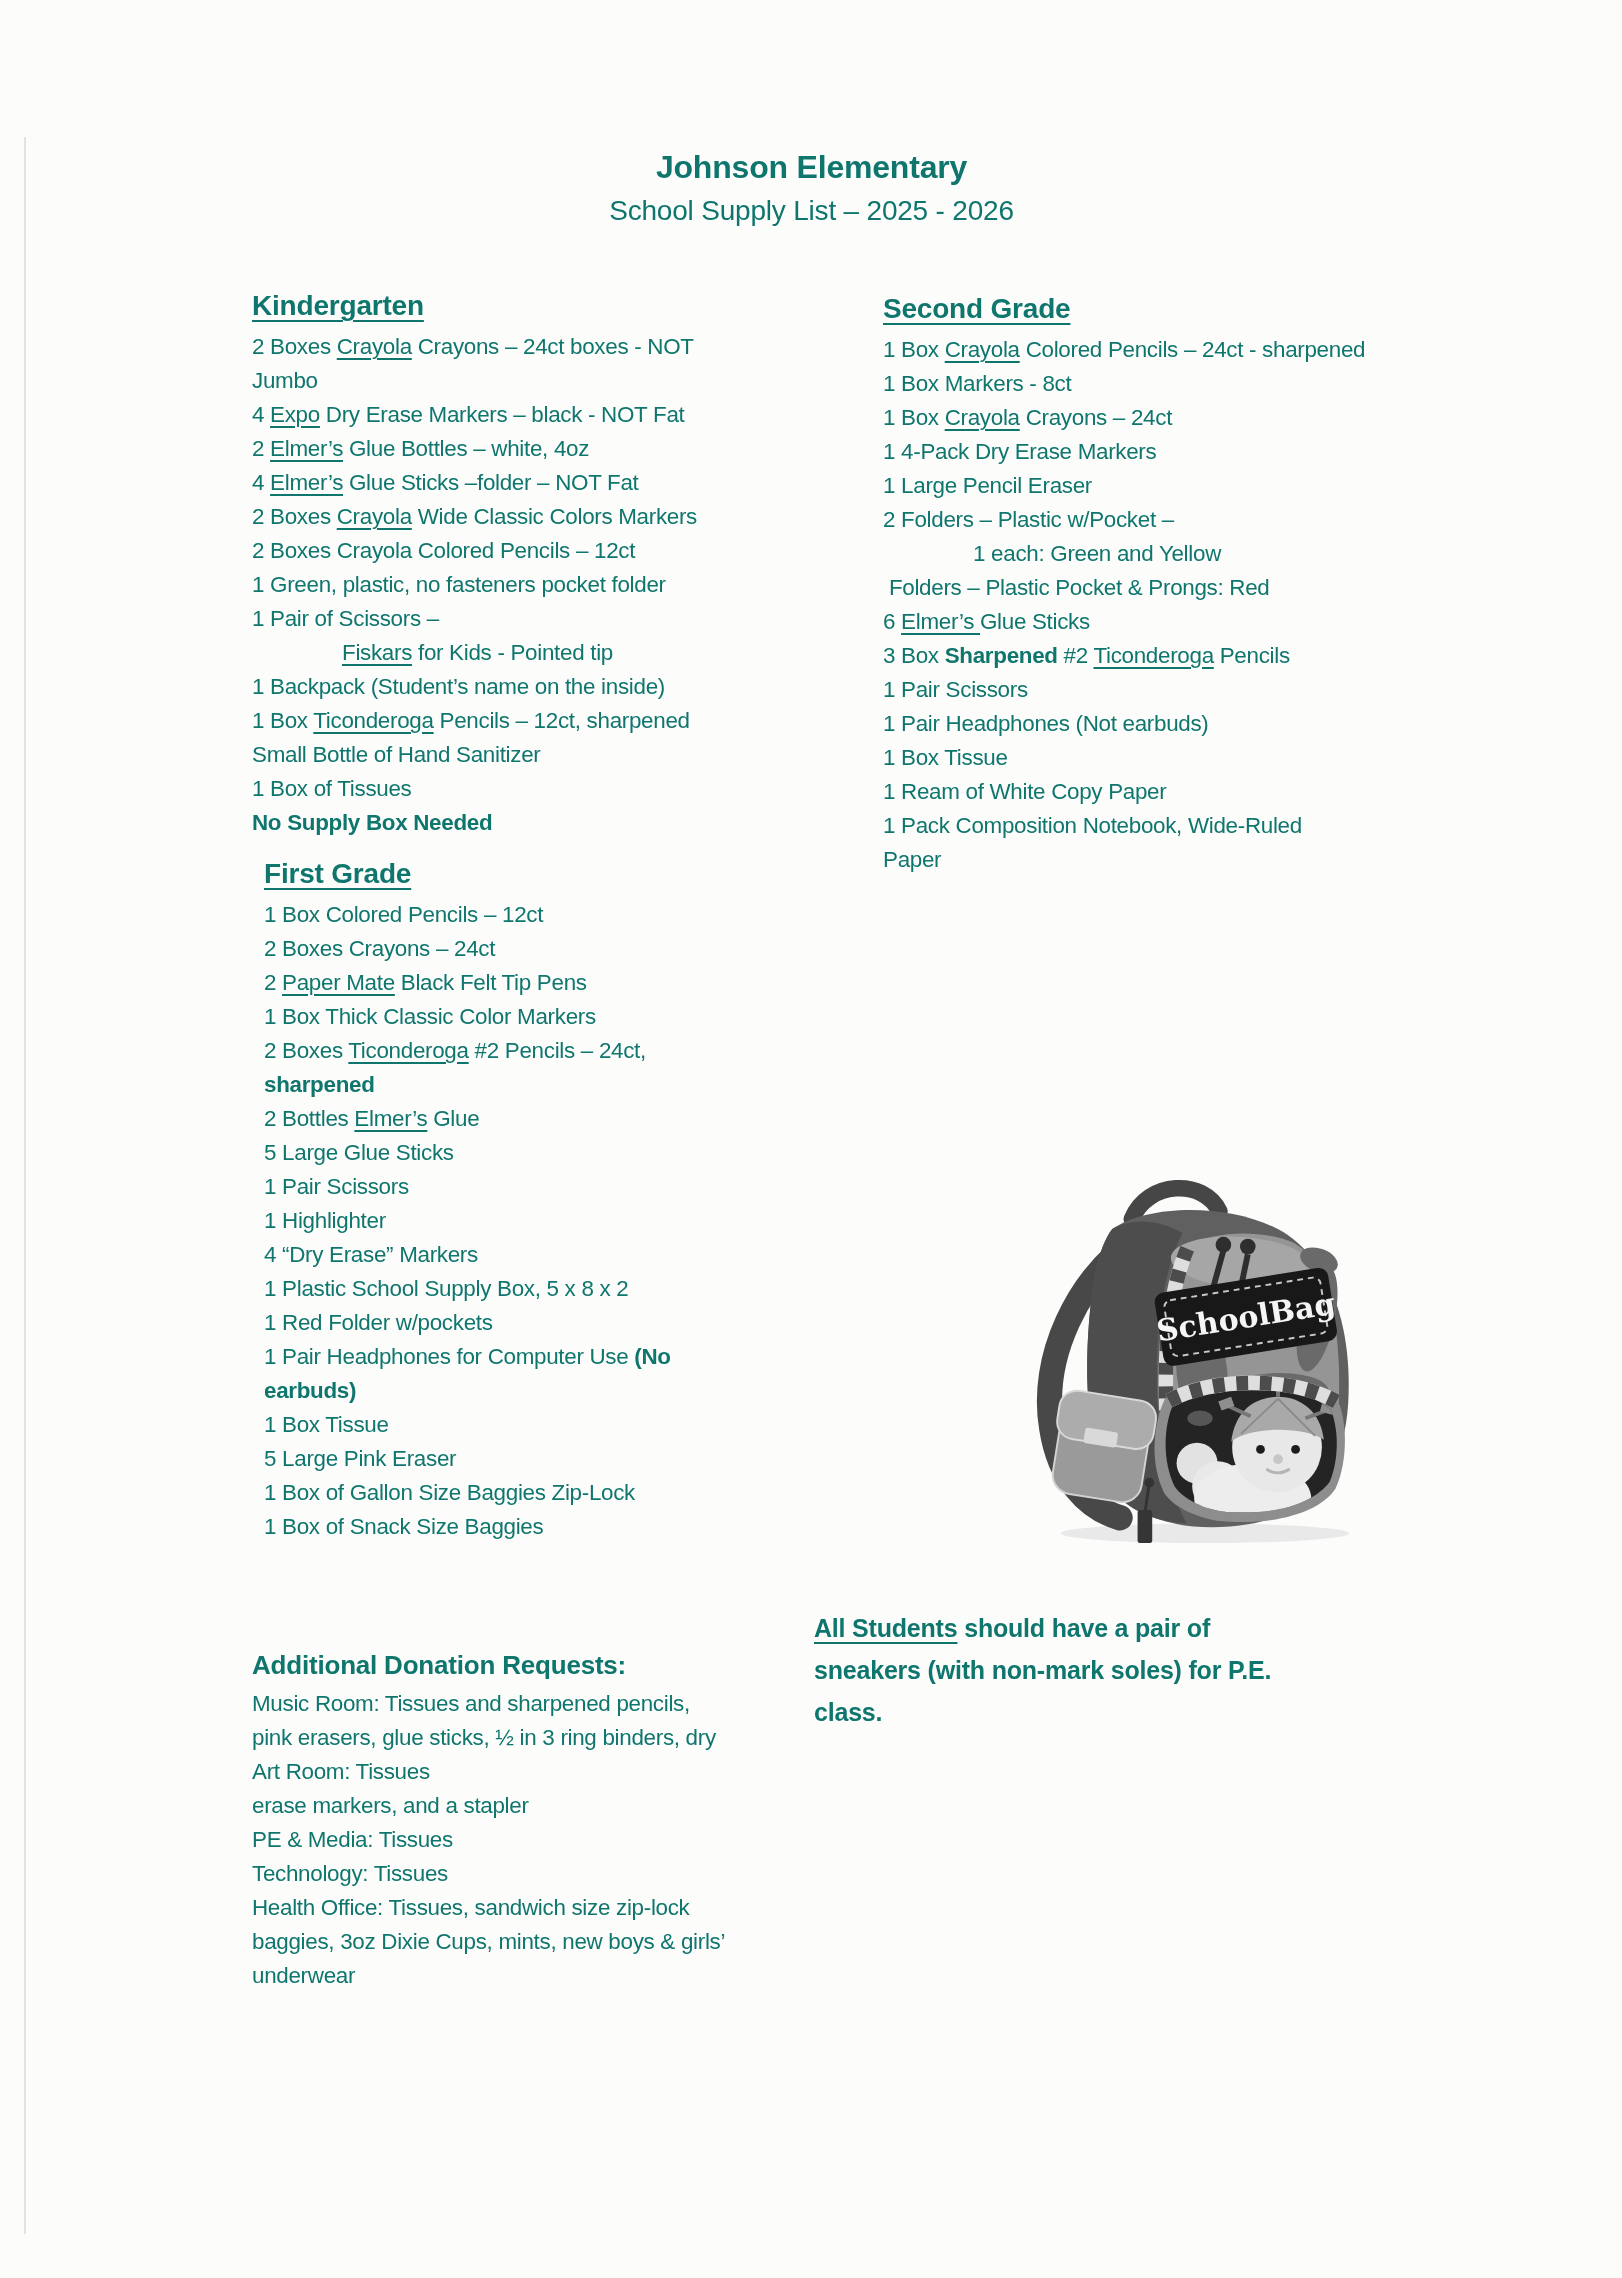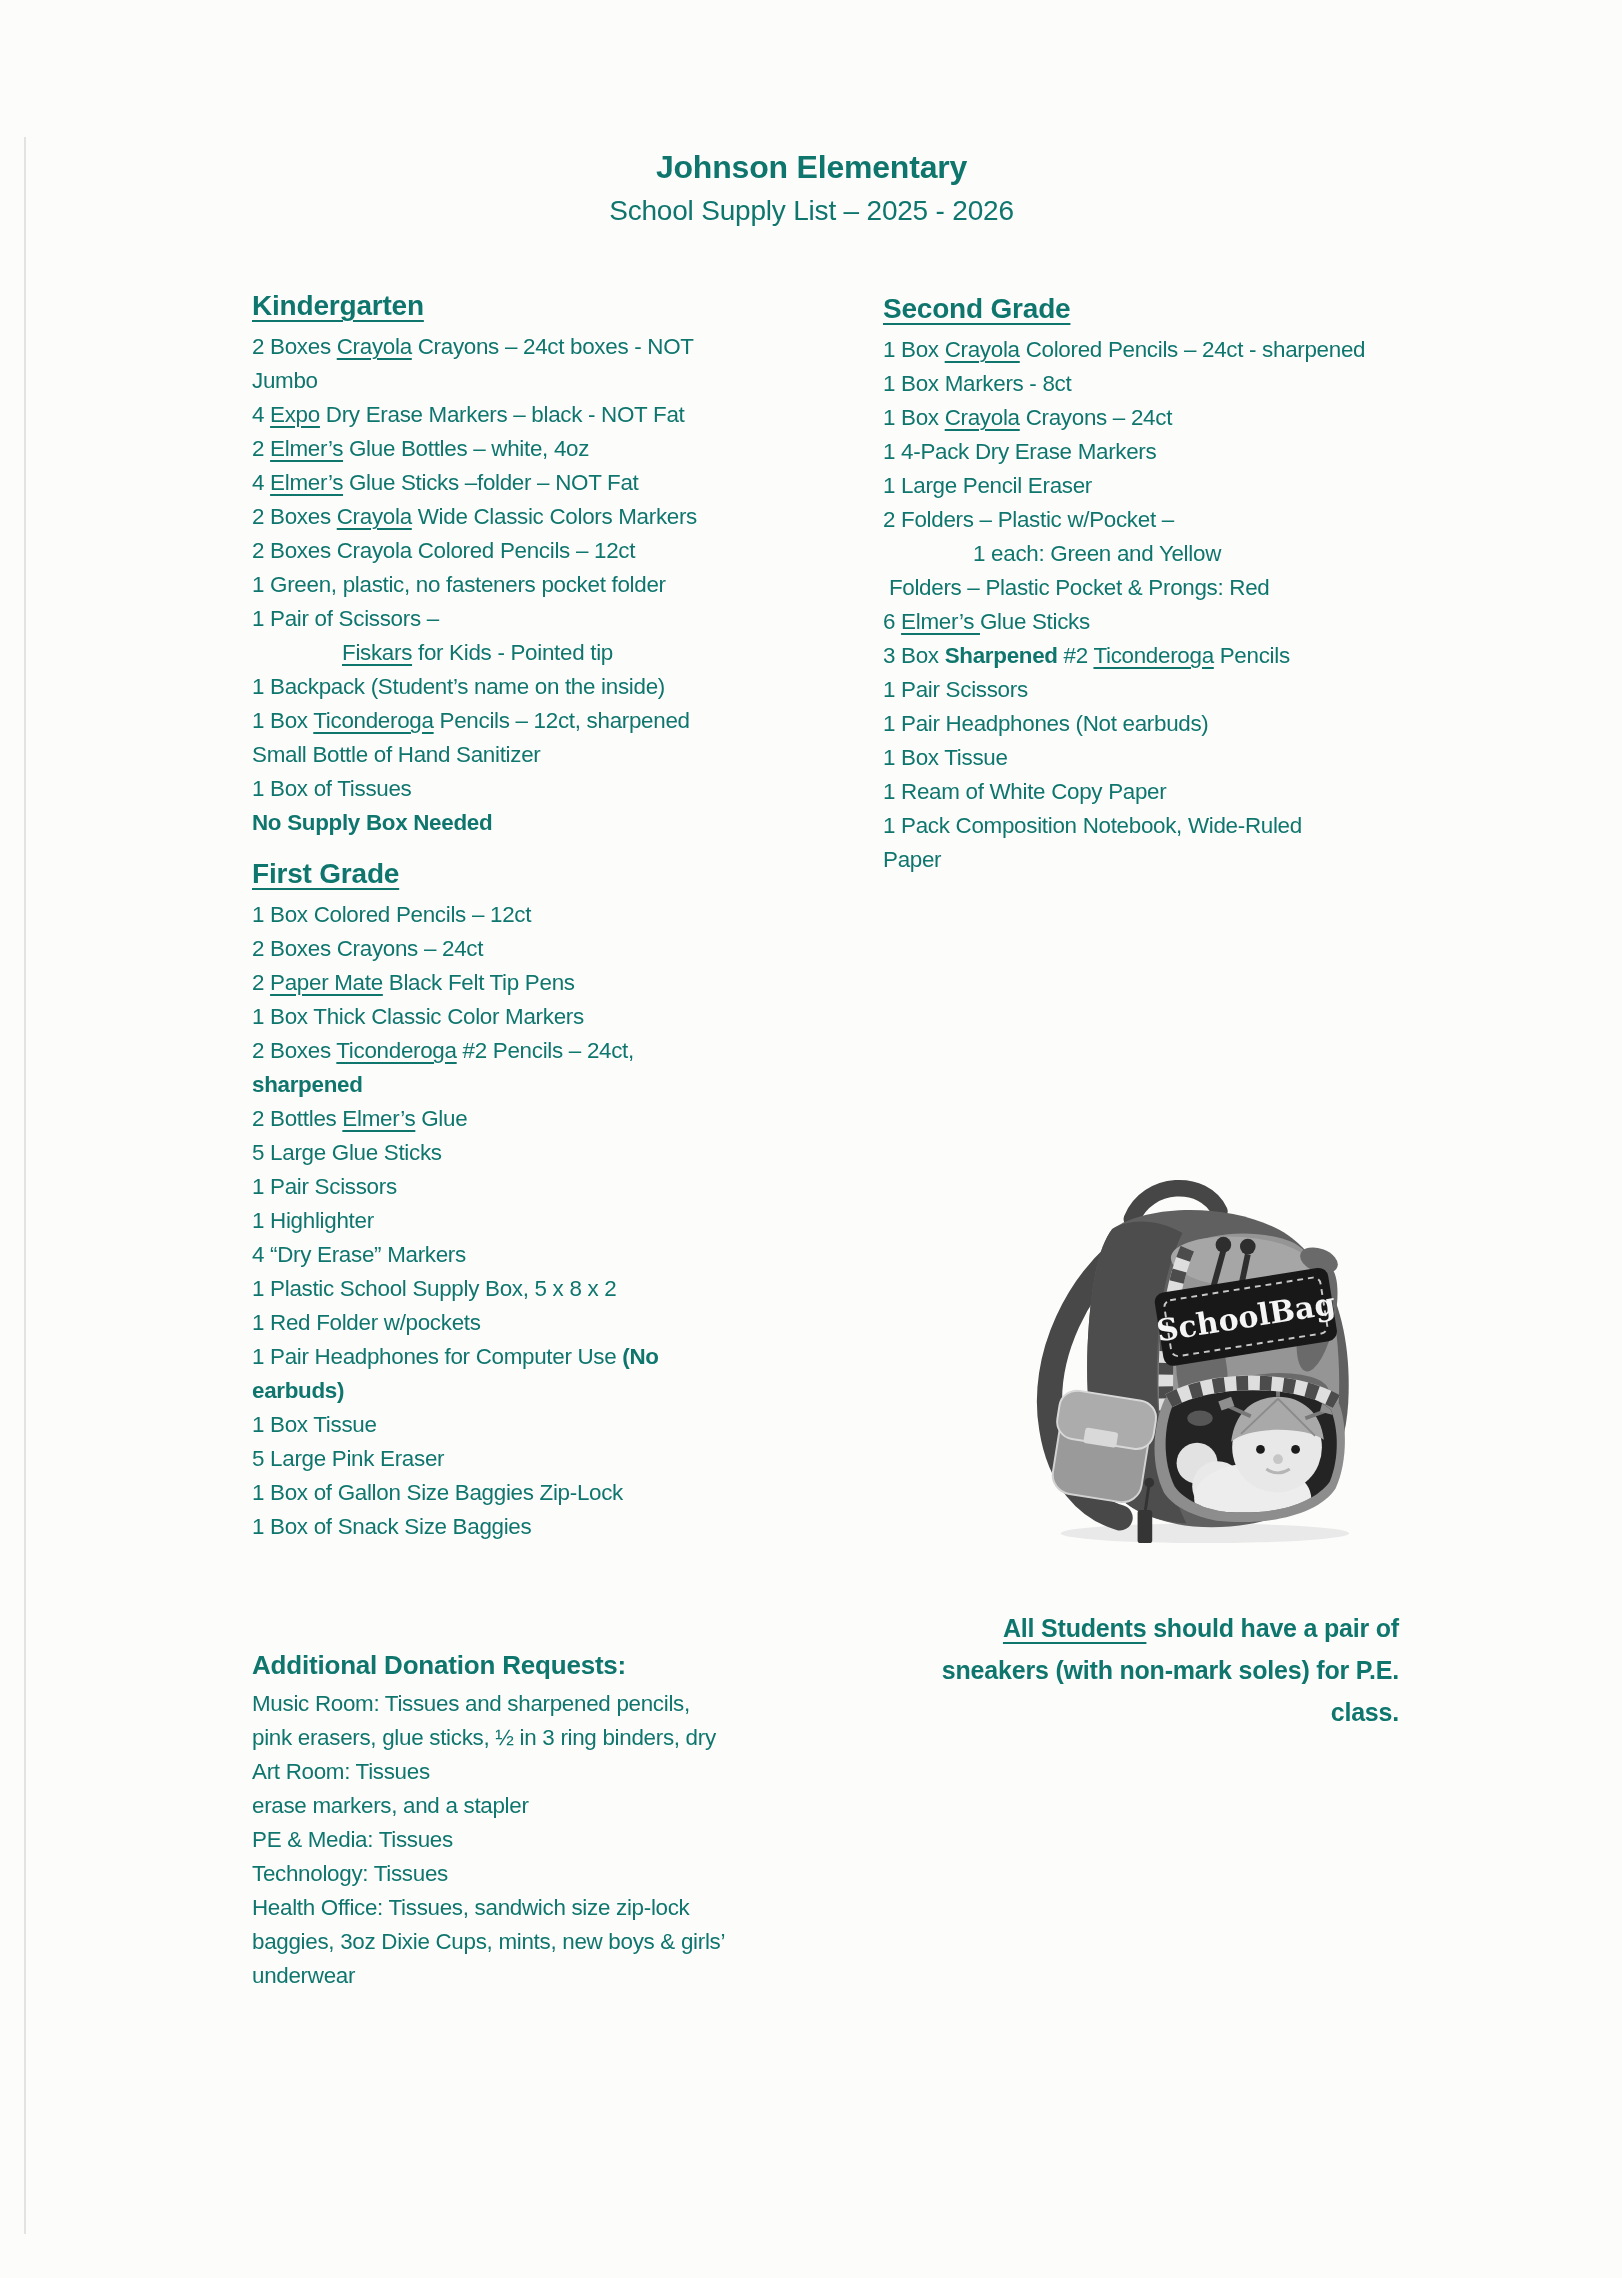--- a/index.html
+++ b/index.html
@@ -14,40 +14,40 @@
   .scan-edge{
     position:absolute;left:24.4px;top:137px;width:2px;height:2097px;
     background:#dcdcdc;opacity:.8;
   }
   .titleblock{position:absolute;top:146px;left:0;width:1623px;text-align:center;}
   .doc-title{font-size:32px;font-weight:bold;line-height:43px;letter-spacing:-0.2px;}
   .doc-subtitle{font-size:28px;font-weight:normal;line-height:43px;letter-spacing:-0.2px;}
 
   .sec{position:absolute;width:624px;}
   #sec-kindergarten{left:252px;top:285px;}
-  #sec-first{left:252px;top:853px;}
+  #sec-first{left:264px;top:853px;}
   #sec-donations{left:252px;top:1646px;}
   #sec-second{left:883px;top:288px;}
 
   .sec-heading{
     font-size:28px;font-weight:bold;line-height:41px;margin-bottom:3.9px;
     white-space:nowrap;letter-spacing:-0.2px;
   }
   .sec-heading.u{text-decoration:underline;text-underline-offset:4.9px;text-decoration-thickness:2.4px;}
   .sec-heading.sm{font-size:26px;line-height:39px;margin-bottom:2px;}
 
   .line{
     font-size:22.4px;line-height:34px;letter-spacing:-0.3px;white-space:nowrap;
   }
   .line .b{font-weight:bold;}
   .line .u{text-decoration:underline;text-underline-offset:3.9px;text-decoration-thickness:2px;}
   .ind-mid{padding-left:90px;}
   .ind-sm{padding-left:5.9px;}
 
-  .note{position:absolute;left:814px;top:1607px;width:585px;text-align:right;}
+  .note{position:absolute;left:814px;top:1607px;width:585px;text-align:left;}
   .note-line{
     font-size:25px;font-weight:bold;line-height:42px;white-space:nowrap;letter-spacing:-0.2px;
   }
   .note-line .u{text-decoration:underline;text-underline-offset:4.9px;text-decoration-thickness:2.4px;}
 
   .backpack{position:absolute;left:995px;top:1153px;width:371px;height:394px;}
 </style>
 </head>
 <body>
 

